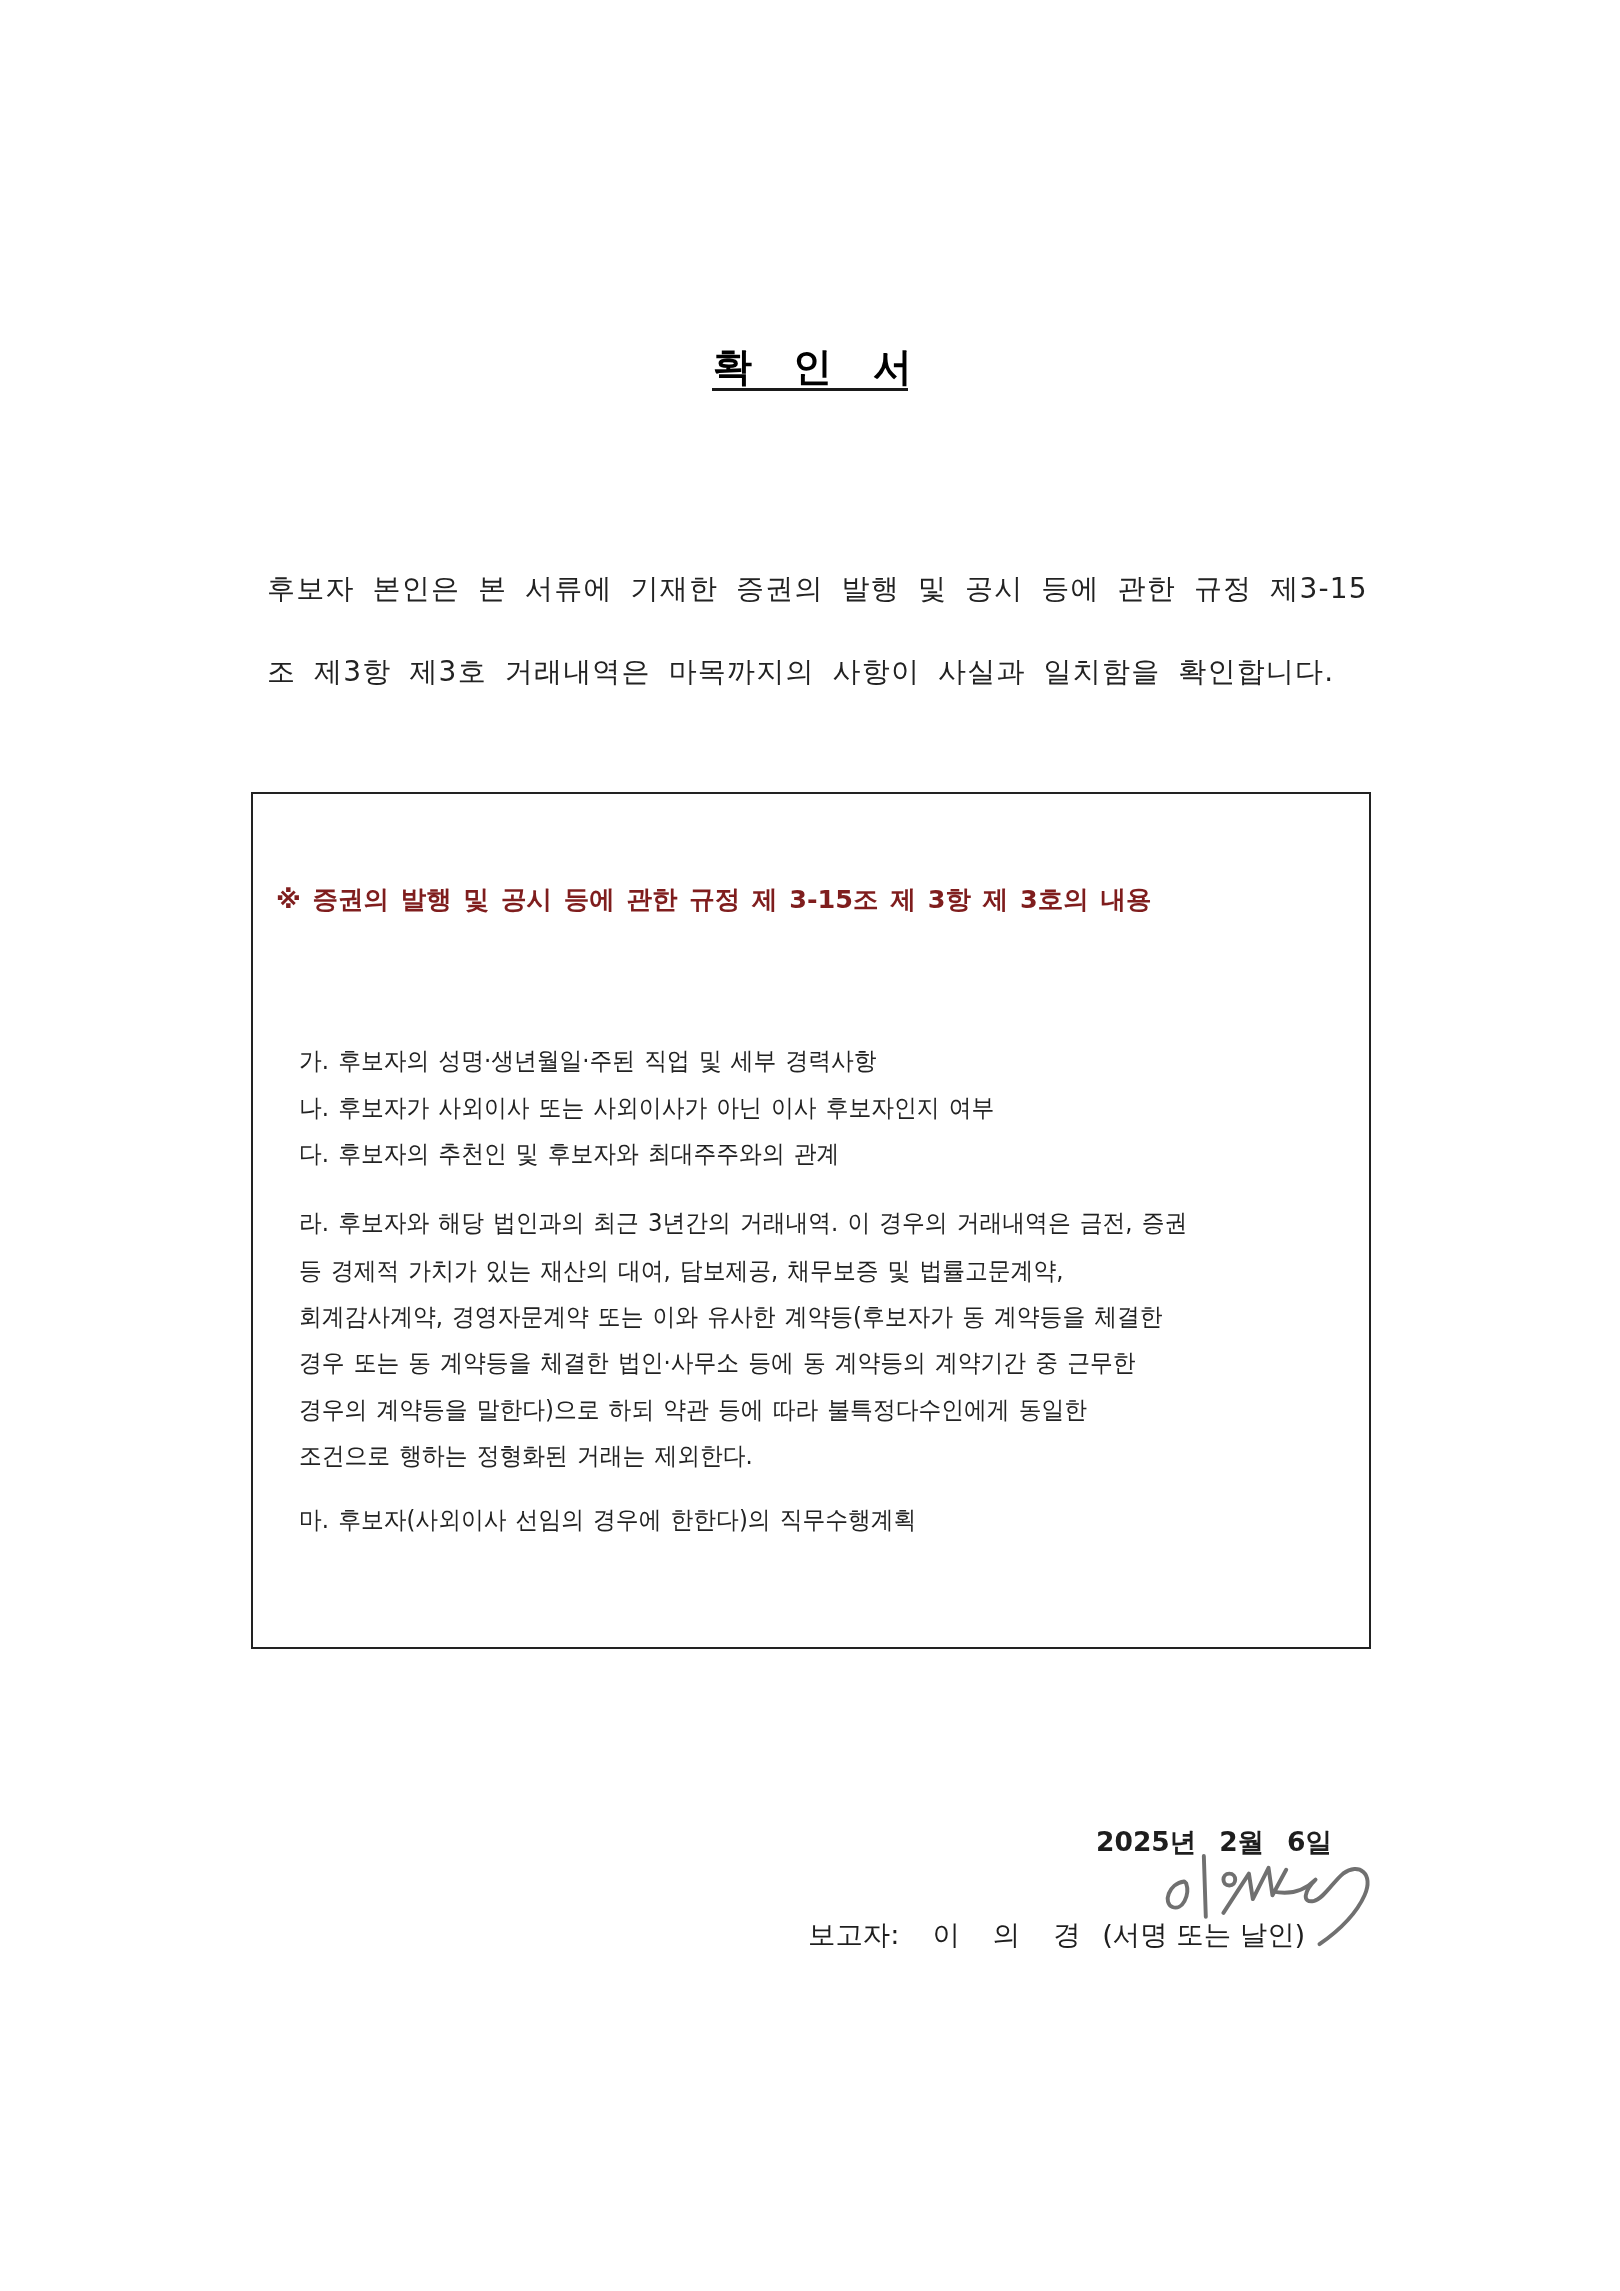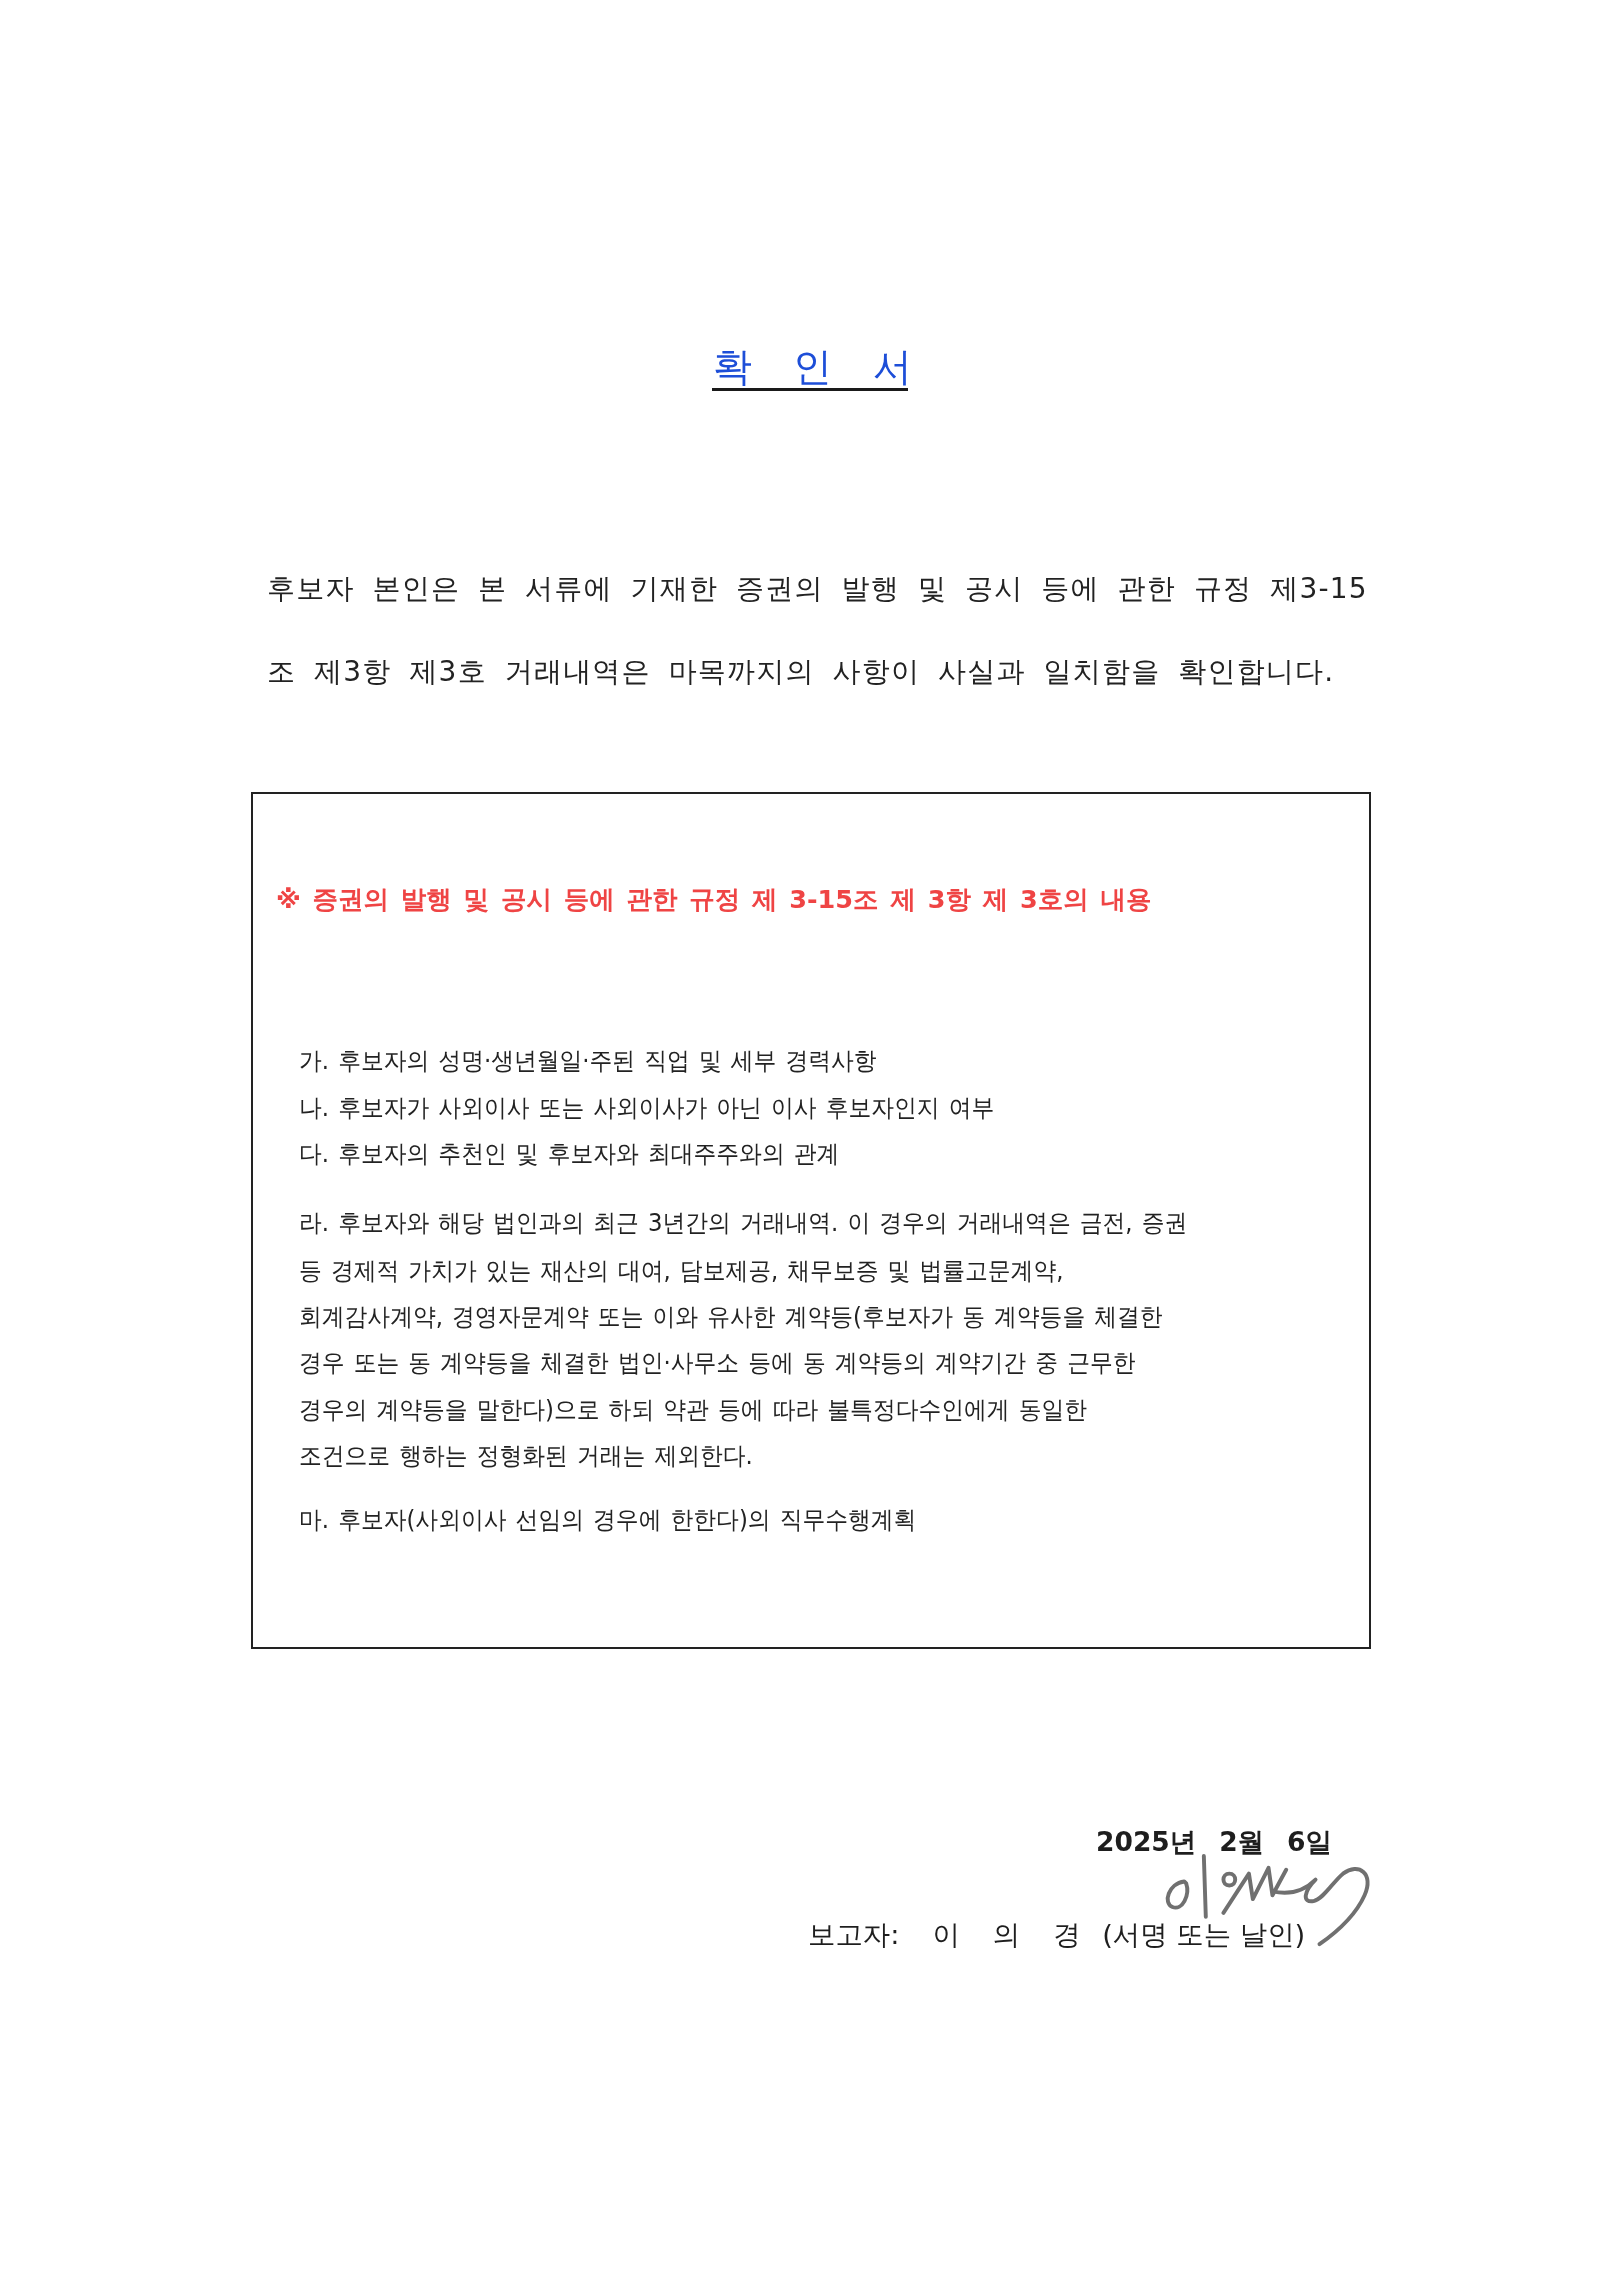--- a/index.html
+++ b/index.html
@@ -15,24 +15,24 @@
     font-family: "DejaVu Sans", "Liberation Sans", sans-serif;
     color: #1e1e1e;
   }
   .abs { position: absolute; white-space: nowrap; }
 
   
   .title {
     left: 713px;
     top: 343px;
     font-size: 39px;
-    font-weight: normal;
+    font-weight: bold;
     letter-spacing: 0;
     line-height: 47px;
-    color: #1d4ed8;
+    color: #000000;
   }
   .title span.ch { display: inline-block; }
   .title-underline {
     position: absolute;
     left: 712px;
     top: 388px;
     width: 196px;
     height: 2.9px;
     background: #1a1a1a;
   }
@@ -57,21 +57,21 @@
     height: 857px;
     border: 2.9px solid #222;
     box-sizing: border-box;
   }
   .box-heading {
     left: 276px;
     top: 882px;
     font-size: 25.5px;
     font-weight: bold;
     line-height: 35px;
-    color: #ef4444;
+    color: #7f1d1d;
     word-spacing: 2.9px;
   }
   .item-line {
     left: 299px;
     font-size: 24.5px;
     line-height: 33px;
     color: #222;
     transform: scaleX(0.93);
     transform-origin: left center;
     word-spacing: 2px;

